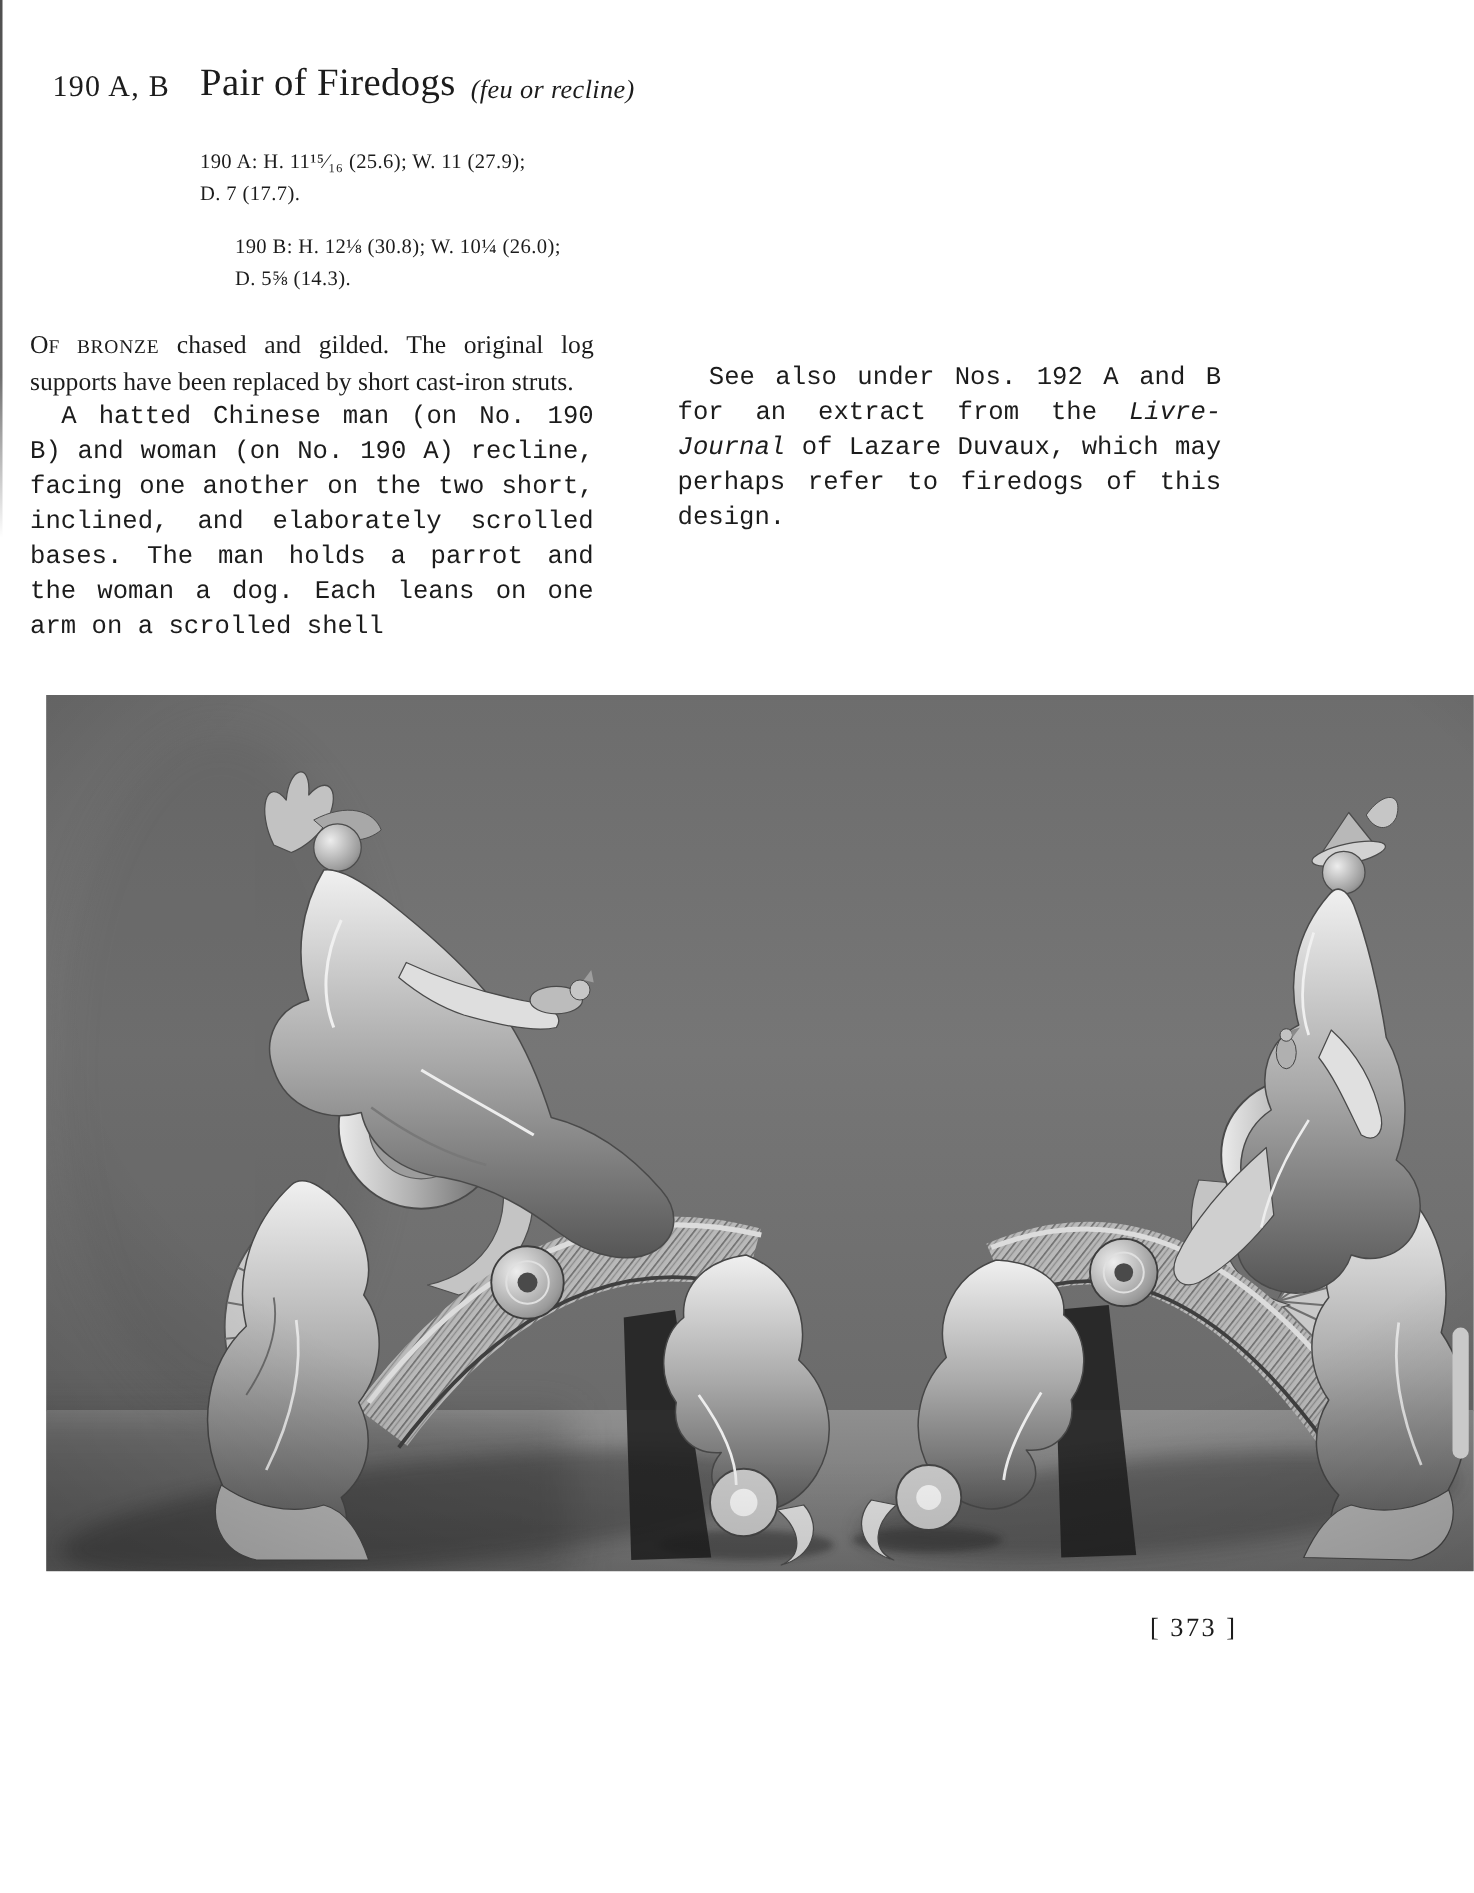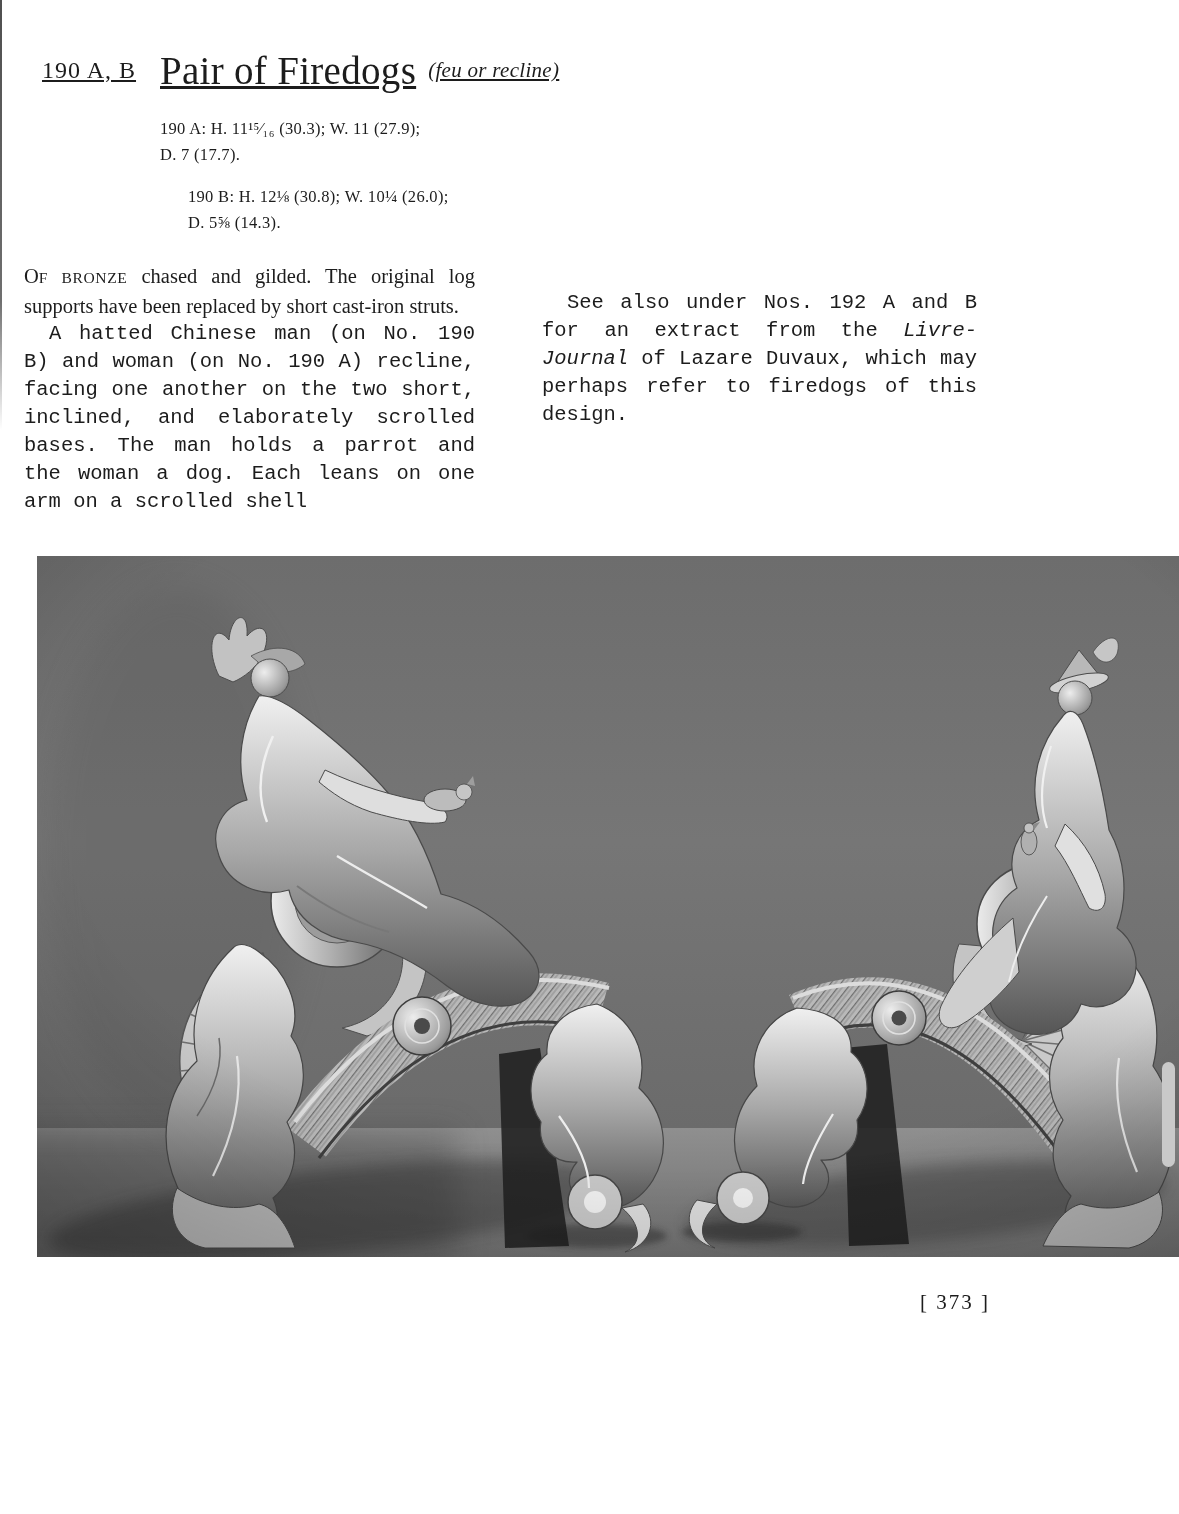--- a/index.html
+++ b/index.html
@@ -6,23 +6,23 @@
   body{
     width:1179px;height:1514px;position:relative;background:#ffffff;
     font-family:"Liberation Serif","DejaVu Serif",serif;color:#1c1c1c;
     overflow:hidden;
   }
   .page-edge{
     position:absolute;left:0;top:0;width:2px;height:430px;
     background:linear-gradient(#4f4f4f,#6f6f6f 70%,rgba(120,120,120,0));
   }
   
-  .header{position:absolute;left:42px;top:48px;display:flex;align-items:center;white-space:nowrap;text-decoration:underline;}
+  .header{position:absolute;left:42px;top:48px;display:flex;align-items:flex-end;white-space:nowrap;}
   .catalog-no{font-size:24px;width:118px;letter-spacing:1px;}
-  .title{font-size:39px;letter-spacing:0.3px;}
+  .title{font-size:31px;letter-spacing:0.3px;}
   .title-suffix{font-size:21px;font-style:italic;margin-left:12px;letter-spacing:0.3px;}
   
   .dims{position:absolute;left:160px;top:116px;font-size:16.5px;line-height:26px;letter-spacing:0.3px;}
   .dims .block-b{margin-top:16px;margin-left:28px;}
   
   .col{position:absolute;top:262px;width:451px;font-size:20.5px;line-height:28px;text-align:justify;}
   .col-left{left:24px;}
   .col-right{left:526px;}
   .col p{margin:0;}
   .col p.indent{text-indent:25px;font-family:Liberation Mono, monospace;}
@@ -46,21 +46,21 @@
 <div class="page-edge"></div>
 
 <div class="header">
   <span class="catalog-no">190 A, B</span>
   <span class="title">Pair of Firedogs</span>
   <span class="title-suffix">(feu or recline)</span>
 </div>
 
 <div class="dims">
   <div class="block-a">
-    <div>190 A: H. 11¹⁵⁄₁₆ (30.3); W. 11 (27.9);</div>
+    <div>190 A: H. 11¹⁵⁄₁₆ (25.6); W. 11 (27.9);</div>
     <div>D. 7 (17.7).</div>
   </div>
   <div class="block-b">
     <div>190 B: H. 12⅛ (30.8); W. 10¼ (26.0);</div>
     <div>D. 5⅝ (14.3).</div>
   </div>
 </div>
 
 <div class="col col-left">
   <p><span>O</span><span class="sc">F BRONZE</span><span> chased and gilded. The original log supports have been replaced by short cast-iron struts.</span></p>

